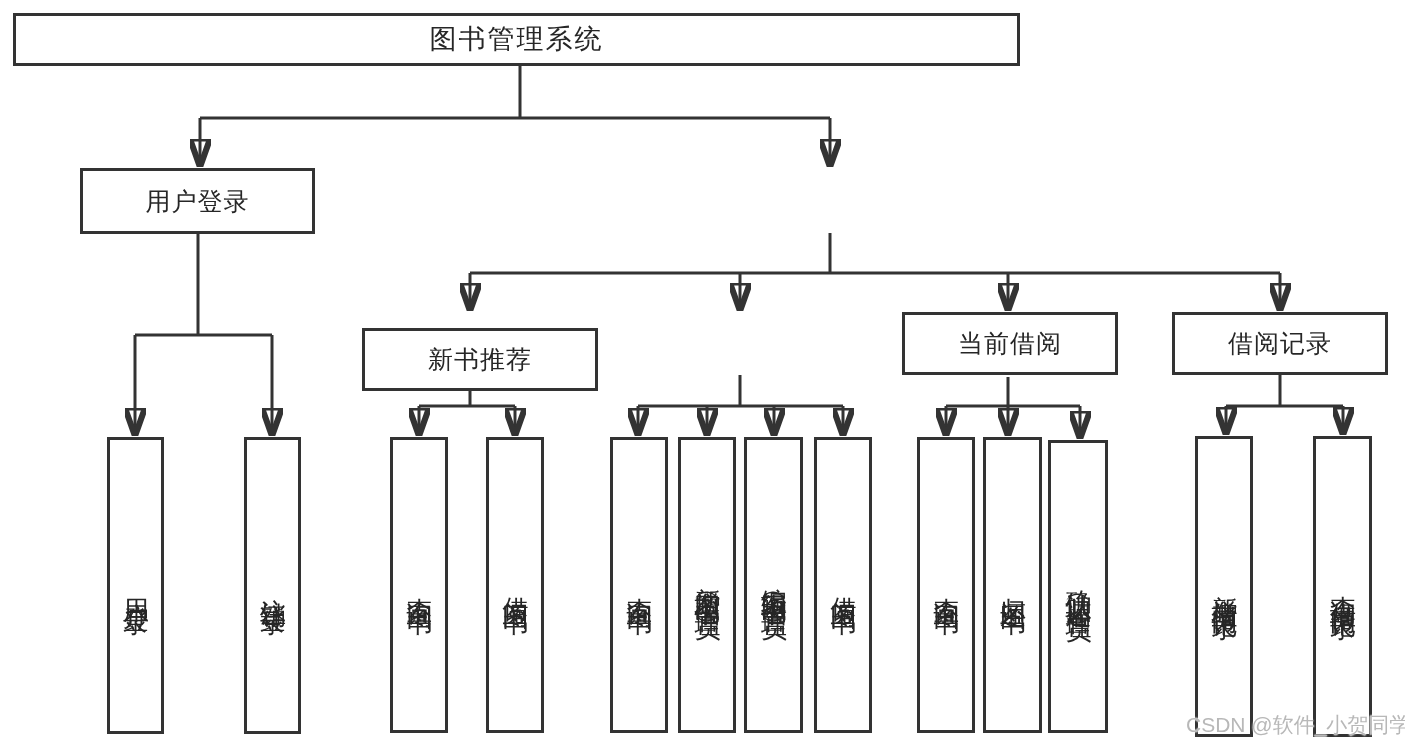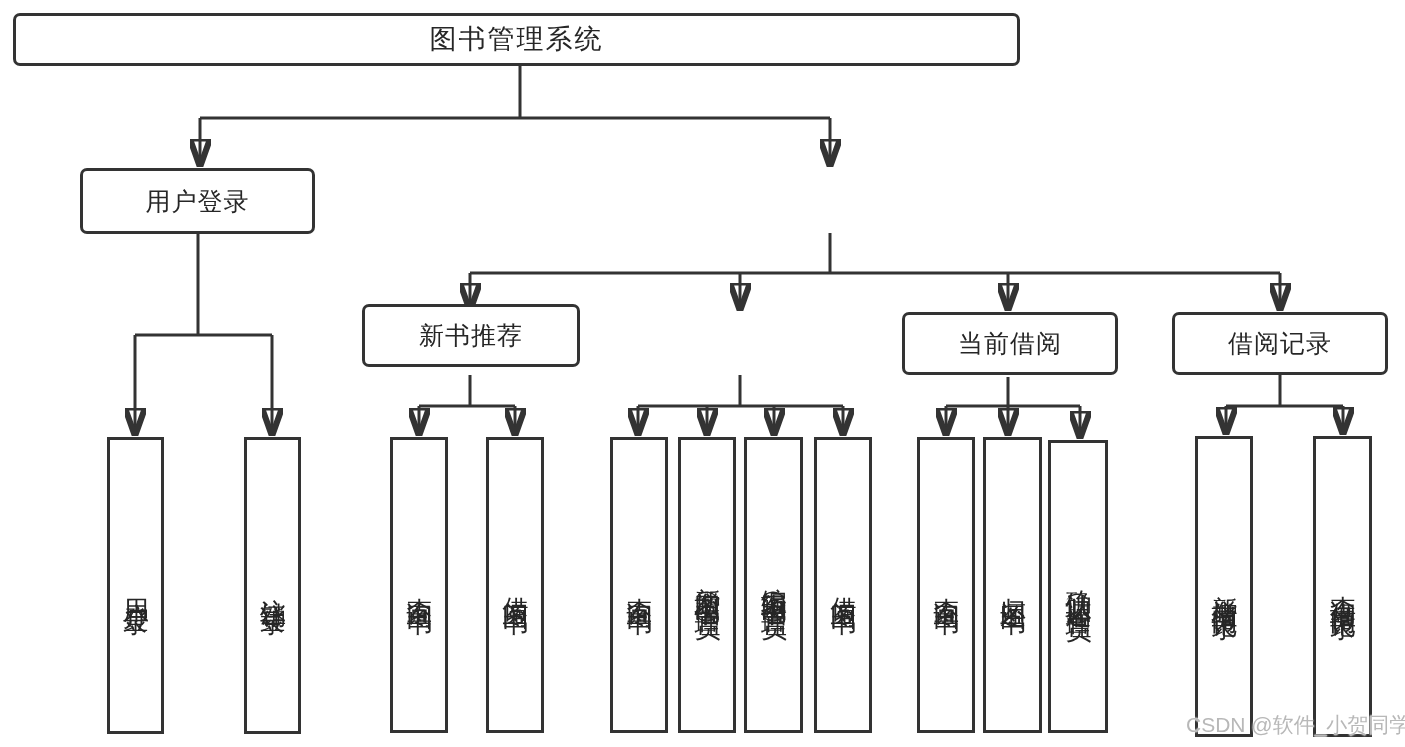--- a/index.html
+++ b/index.html
@@ -21,21 +21,21 @@
   .node{
     position:absolute;
     box-sizing:border-box;
     background:var(--background);
     border:3px solid var(--line);
     color:var(--text);
     display:flex;align-items:center;justify-content:center;
     text-align:center;
     line-height:1.15;
   }
-  .h{font-size:25px;letter-spacing:1px;border-radius:7px;}
+  .h{font-size:25px;letter-spacing:1px;}
   .top{font-size:27px;letter-spacing:2px;}
   .v{
     writing-mode:vertical-rl;
     text-orientation:mixed;
     font-size:26px;
     letter-spacing:4px;
   }
   #watermark{
     position:absolute;
     left:1186px;top:711px;
@@ -89,21 +89,21 @@
 
     <path d="M1280 375 V406 M1226 406 H1343"></path>
     <path d="M1226 406 V433" marker-end="url(#arrow)"></path>
     <path d="M1343 406 V433" marker-end="url(#arrow)"></path>
   </svg>
 
   <div class="node h top" style="left:13px;top:13px;width:1007px;height:53px">图书管理系统</div>
 
   <div class="node h" style="left:80px;top:168px;width:235px;height:66px">用户登录</div>
 
-  <div class="node h" style="left:362px;top:304px;width:218px;height:63px">新书推荐</div>
+  <div class="node h" style="left:362px;top:328px;width:236px;height:63px">新书推荐</div>
   <div class="node h" style="left:902px;top:312px;width:216px;height:63px">当前借阅</div>
   <div class="node h" style="left:1172px;top:312px;width:216px;height:63px">借阅记录</div>
 
   <div class="node v" style="left:107px;top:437px;width:57px;height:297px">用户登录</div>
   <div class="node v" style="left:244px;top:437px;width:57px;height:297px">注销登录</div>
 
   <div class="node v" style="left:390px;top:437px;width:58px;height:296px">查询图书</div>
   <div class="node v" style="left:486px;top:437px;width:58px;height:296px">借阅图书</div>
 
   <div class="node v" style="left:610px;top:437px;width:58px;height:296px">查询图书</div>

